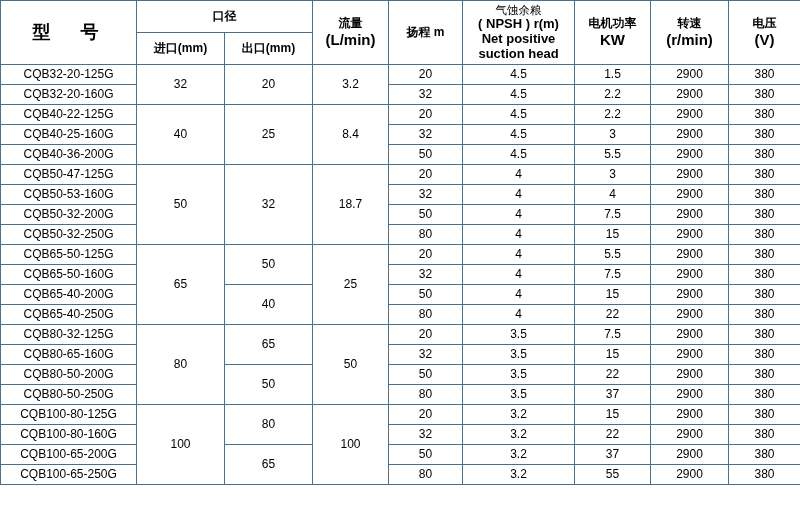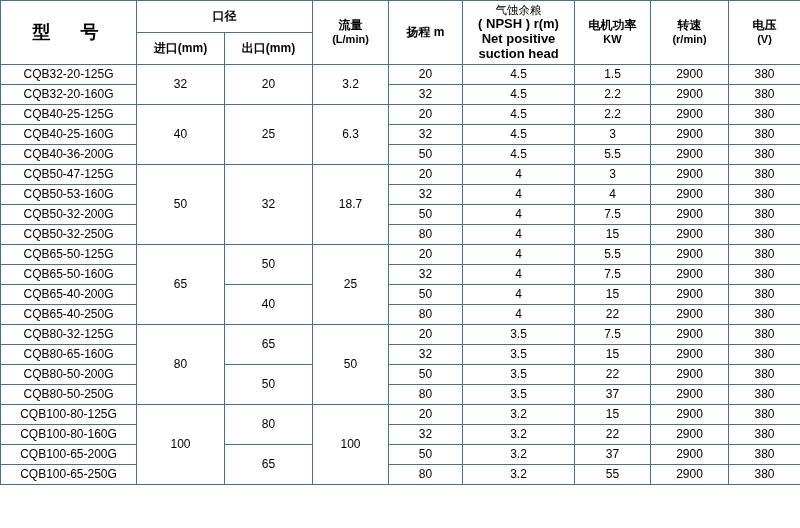--- a/index.html
+++ b/index.html
@@ -37,21 +37,21 @@
     padding-left: 6px;
     text-align: left;
     margin-left: 8px;
   }
   .hdr-small {
     font-size: 12px;
     font-weight: bold;
     display: block;
   }
   .hdr-sub {
-    font-size: 11px;
+    font-size: 15px;
     font-weight: bold;
     display: block;
   }
   .npsh-line {
     display: block;
     font-size: 11.5px;
     font-weight: normal;
     text-align: center;
   }
   .npsh-en {
@@ -147,24 +147,24 @@
       </tr>
       <tr>
         <td class="model">CQB32-20-160G</td>
         <td>32</td>
         <td>4.5</td>
         <td>2.2</td>
         <td>2900</td>
         <td>380</td>
       </tr>
       <tr>
-        <td class="model">CQB40-25-125G</td>
+        <td class="model">CQB40-22-125G</td>
         <td rowspan="3">40</td>
         <td rowspan="3">25</td>
-        <td rowspan="3">6.3</td>
+        <td rowspan="3">8.4</td>
         <td>20</td>
         <td>4.5</td>
         <td>2.2</td>
         <td>2900</td>
         <td>380</td>
       </tr>
       <tr>
         <td class="model">CQB40-25-160G</td>
         <td>32</td>
         <td>4.5</td>

